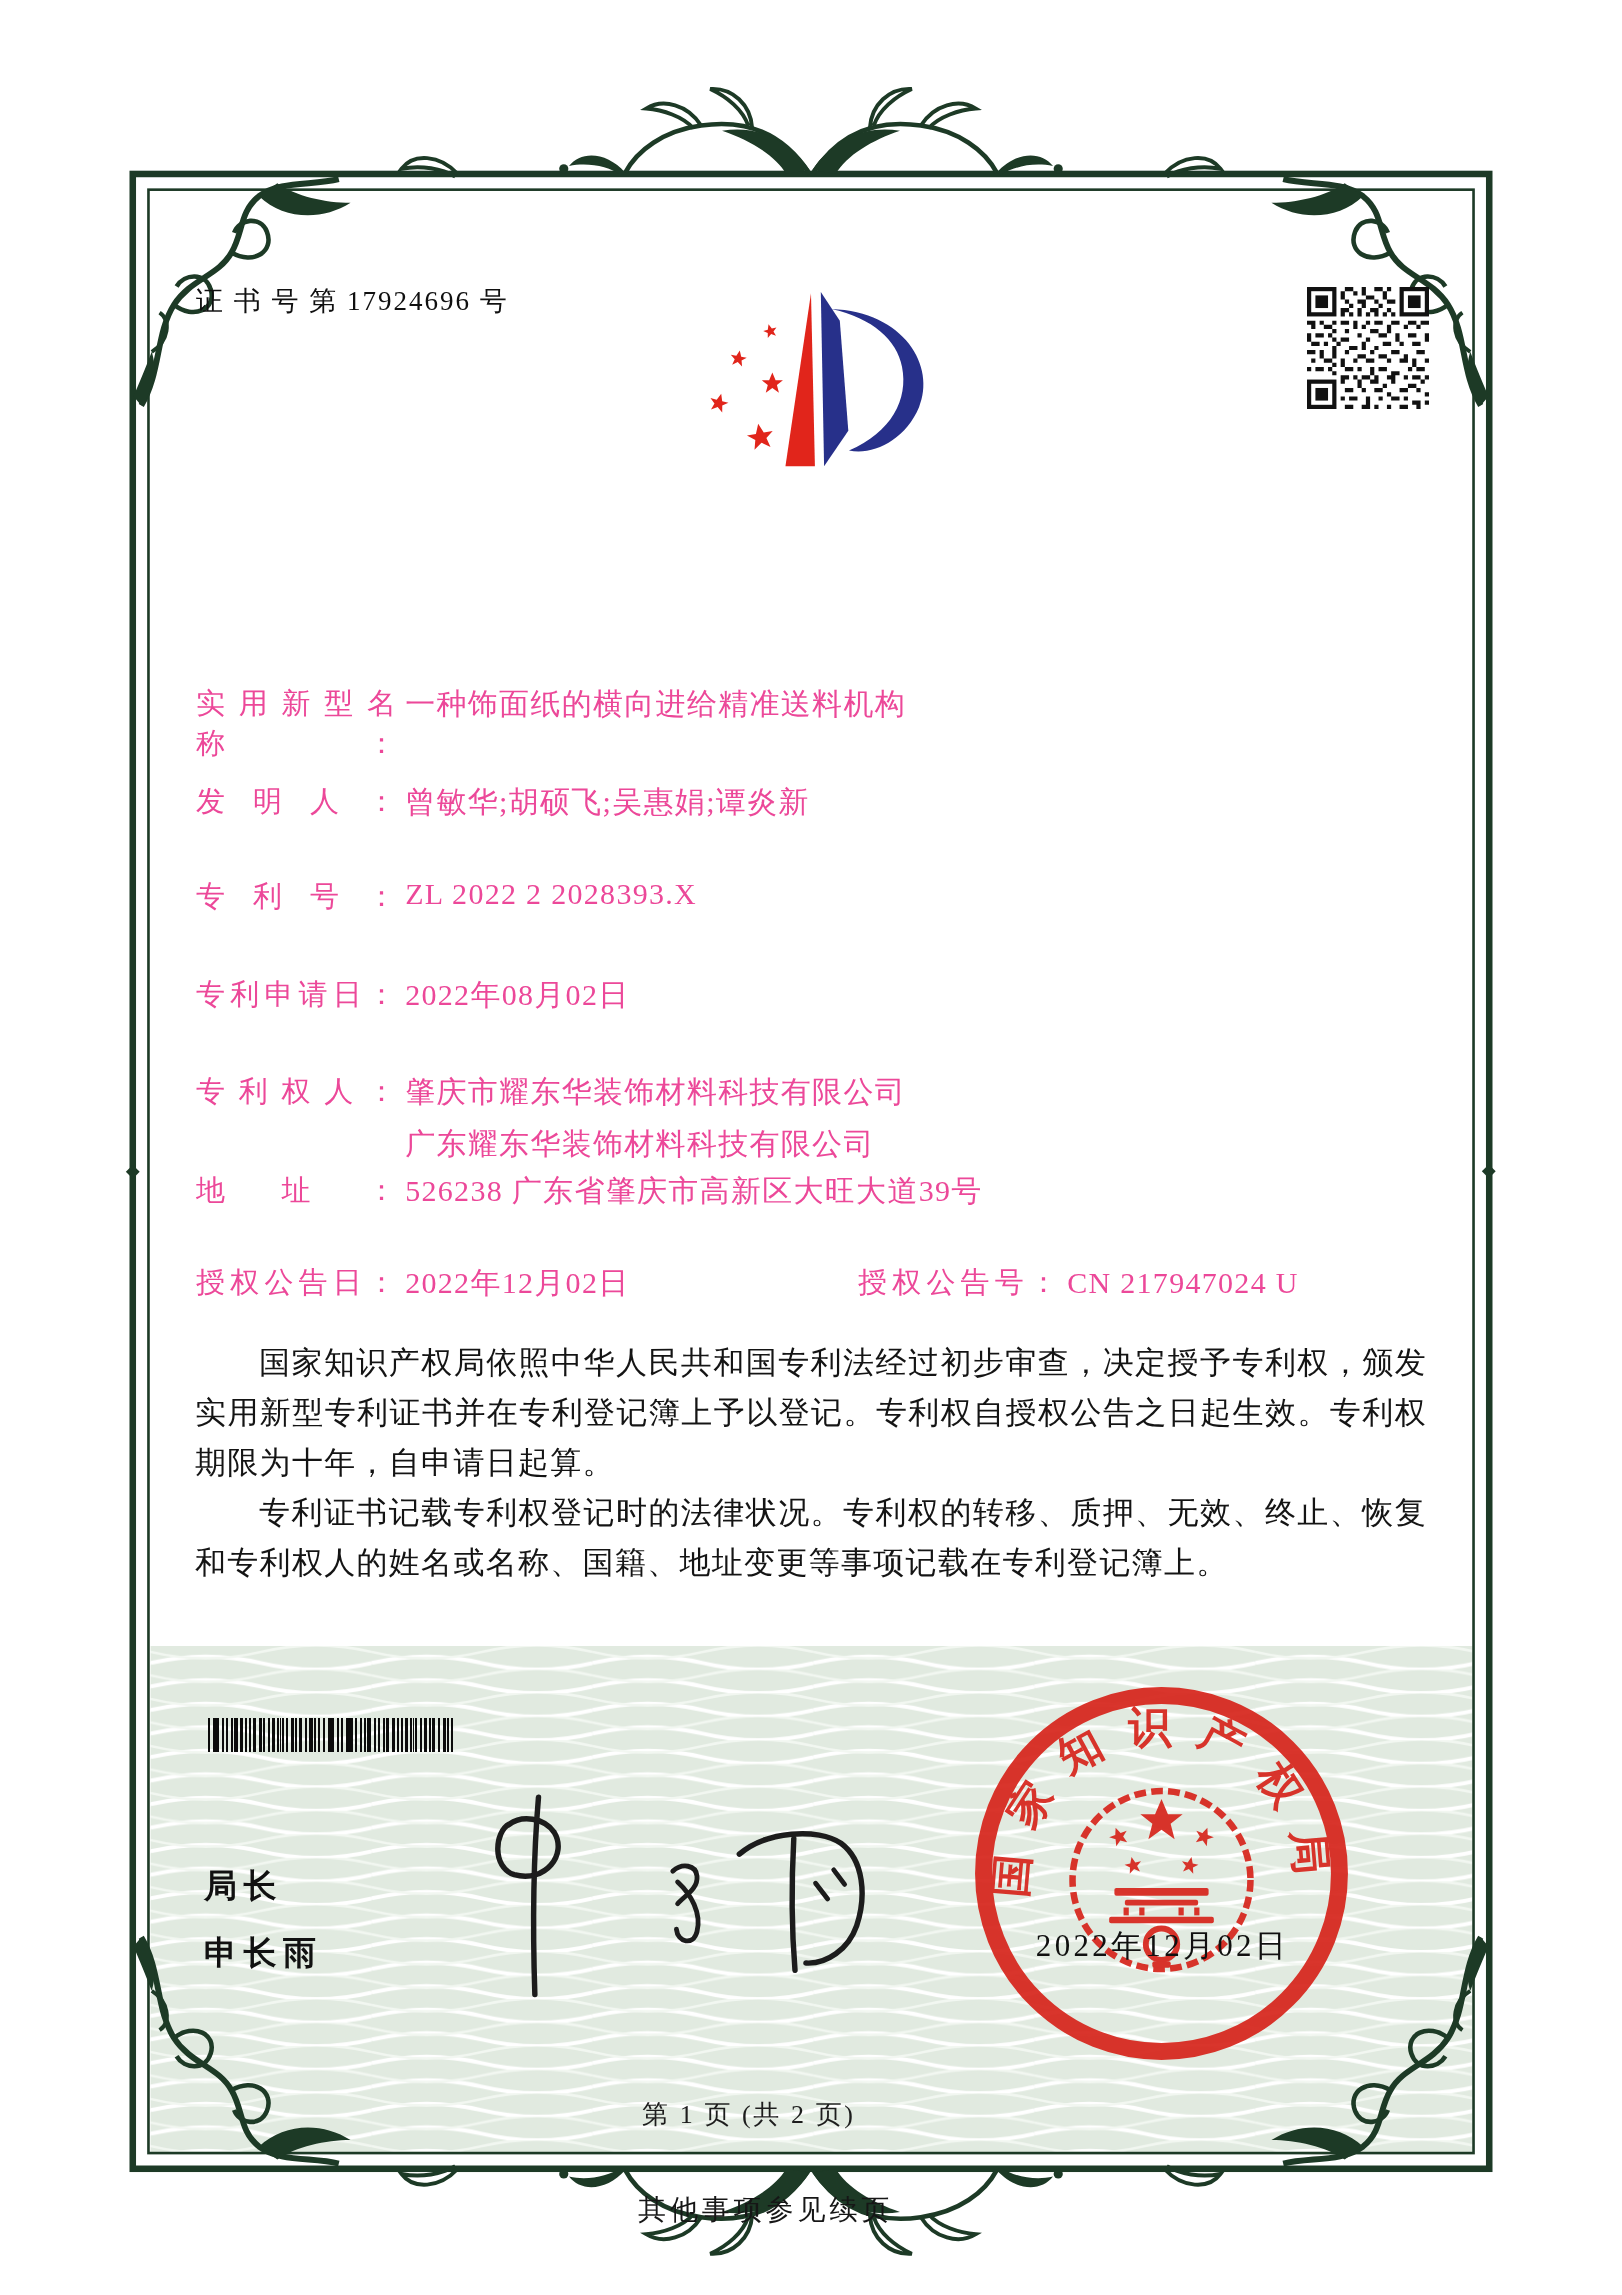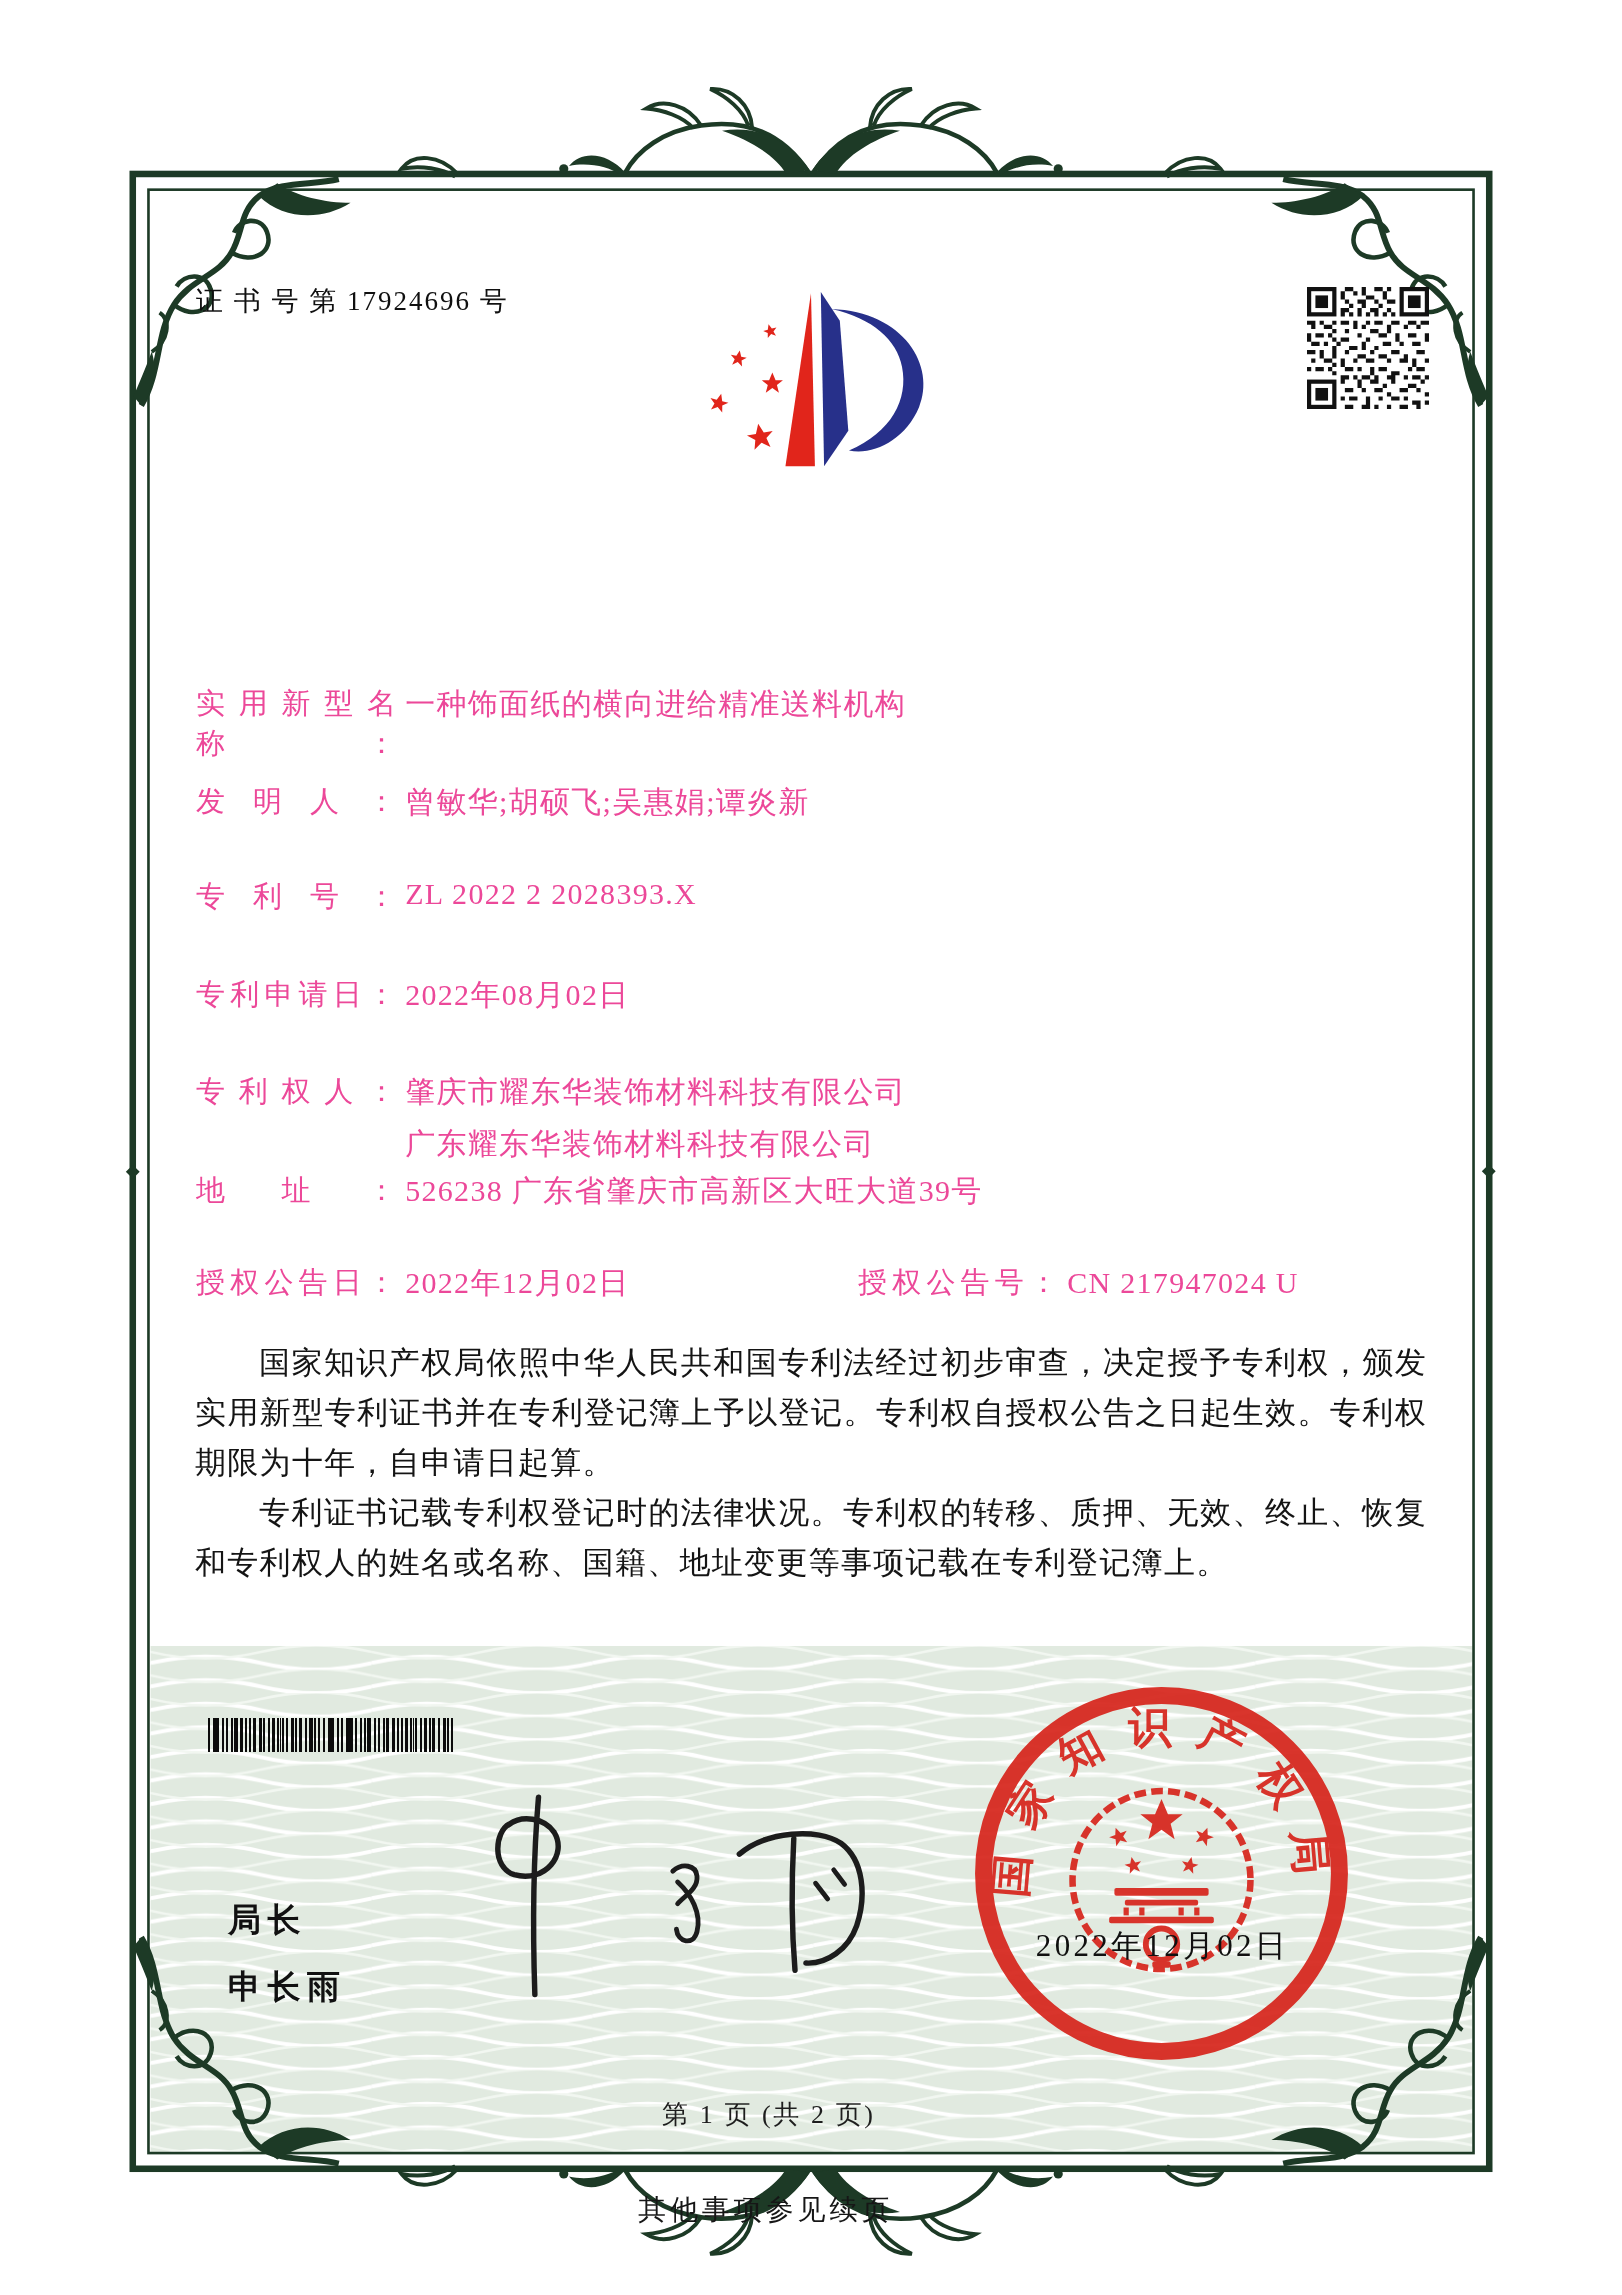--- a/index.html
+++ b/index.html
@@ -24,31 +24,31 @@
 
   .bodytext{position:absolute;left:195px;top:1338px;width:1232px;font-size:31px;line-height:50px;
             letter-spacing:1.3px;text-align:justify;color:#141414;}
   .bodytext p{margin:0;text-indent:64px;}
 
   .barcode{position:absolute;left:208px;top:1718px;width:245px;height:34px;
     background:
       repeating-linear-gradient(90deg,#0b0b0b 0 2px,rgba(0,0,0,0) 2px 4.6px),
       repeating-linear-gradient(90deg,rgba(0,0,0,0) 0 7.2px,#0b0b0b 7.2px 9.8px,rgba(0,0,0,0) 9.8px 15px,#0b0b0b 15px 16.4px,rgba(0,0,0,0) 16.4px 19px);}
 
-  .dlabel,.dname{position:absolute;left:228px;font-family:"Liberation Sans","DejaVu Sans",sans-serif;
-                 font-weight:700;font-size:33px;letter-spacing:6.5px;color:#111;margin-top:34px;}
+  .dlabel,.dname{position:absolute;left:204px;font-family:"Liberation Sans","DejaVu Sans",sans-serif;
+                 font-weight:700;font-size:33px;letter-spacing:6.5px;color:#111;}
   .dlabel{top:1864px;}
   .dname{top:1931px;}
   .sig{position:absolute;left:432px;top:1772px;}
 
   .seal{position:absolute;left:960px;top:1672px;opacity:.93;}
   .sealdate{position:absolute;left:950px;top:1925px;width:425px;text-align:center;font-size:31px;
             letter-spacing:3.3px;color:#101010;}
 
-  .pageinfo{position:absolute;left:642px;top:2097px;font-size:26px;letter-spacing:2.6px;color:#1d1d1d;margin-left:20px;}
+  .pageinfo{position:absolute;left:642px;top:2097px;font-size:26px;letter-spacing:2.6px;color:#1d1d1d;}
   .footnote{position:absolute;left:638px;top:2191px;font-size:28px;letter-spacing:3.9px;color:#161616;}
 </style>
 </head>
 <body>
 
 <div class="page">
 
   <svg class="band" width="1323" height="506" viewBox="0 0 2022 774">
     <defs>
       <pattern id="gw" width="338" height="36" patternUnits="userSpaceOnUse">

